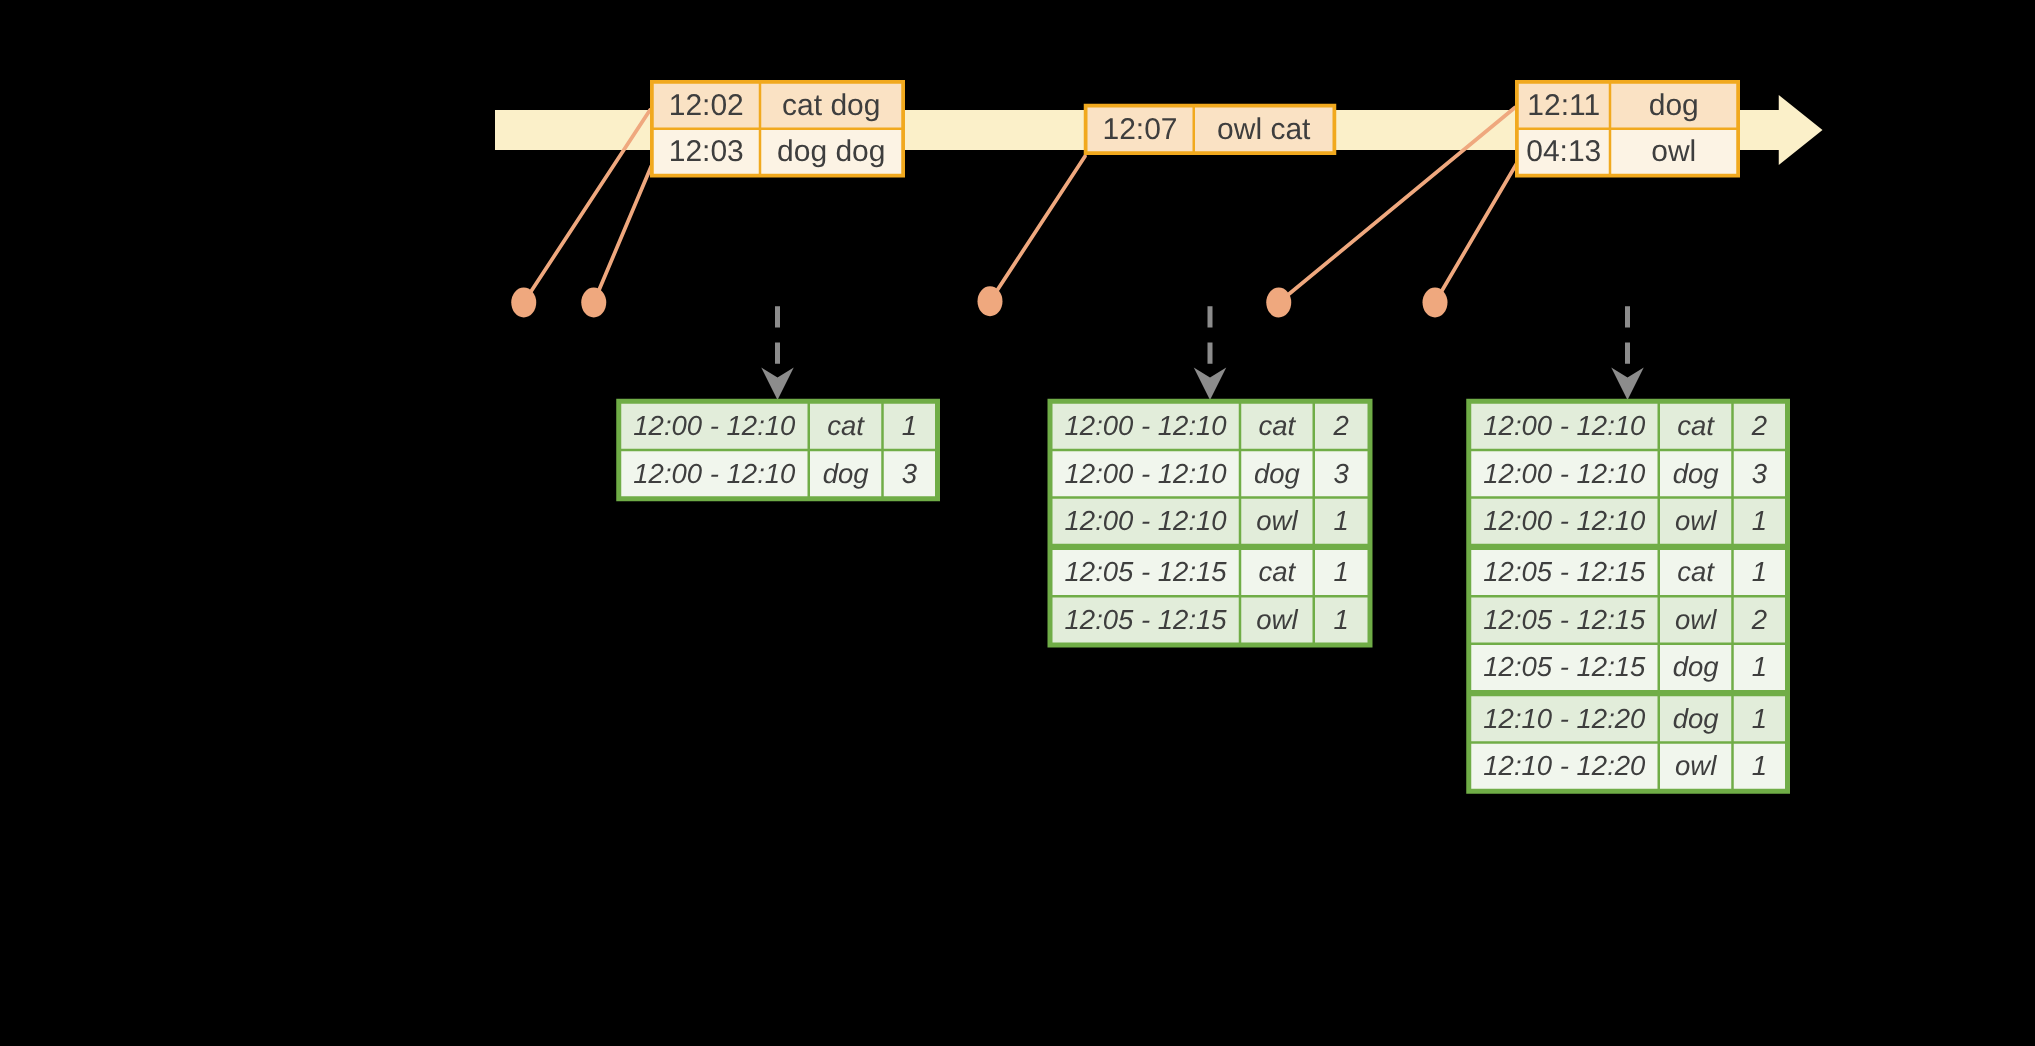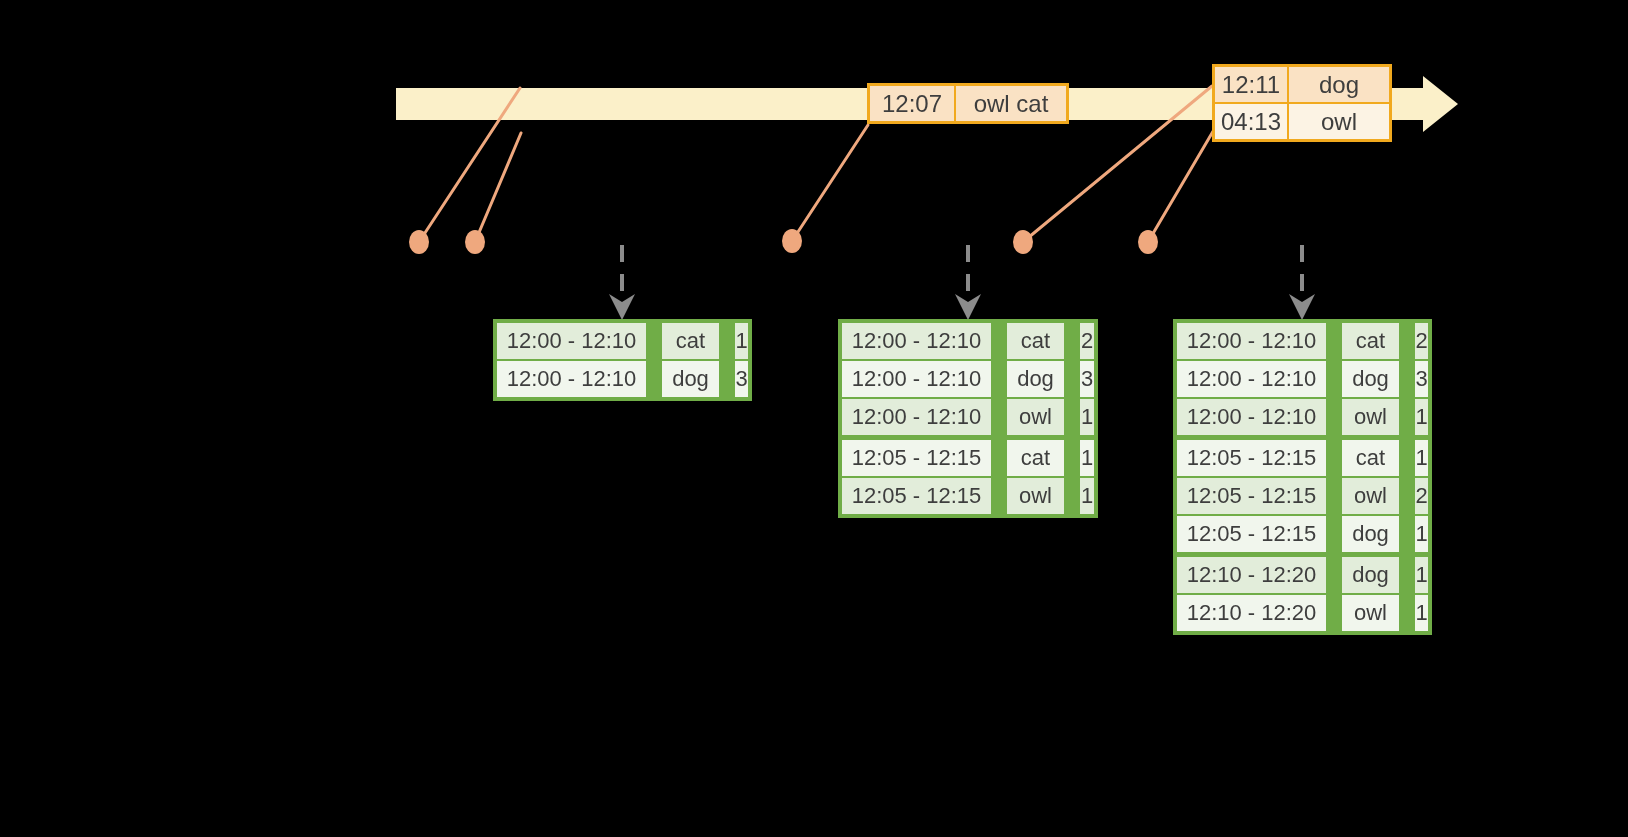--- a/index.html
+++ b/index.html
@@ -74,21 +74,22 @@
     display:flex;
     flex-direction:column;
     gap:2px;
     padding:4px;
     background:var(--result-table-border);
     box-sizing:border-box;
   }
   .gtable .row{
     display:grid;
     grid-template-columns:149px 57px 1fr;
-    gap:16px;
+    gap:2px;
+    font-style:italic;
   }
   .gtable .row.group-sep{margin-top:3px;}
   .gtable .cell{
     height:36px;
     display:flex;
     align-items:center;
     justify-content:center;
     font-size:22px;
     color:var(--text);
     white-space:nowrap;
@@ -119,20 +120,30 @@
     <ellipse class="dot" cx="1148" cy="242" rx="10" ry="12"></ellipse>
 
     <line class="trigger-line" x1="622" y1="245" x2="622" y2="297"></line>
     <polygon class="trigger-head" points="609,294 622,302 635,294 622,320"></polygon>
     <line class="trigger-line" x1="968" y1="245" x2="968" y2="297"></line>
     <polygon class="trigger-head" points="955,294 968,302 981,294 968,320"></polygon>
     <line class="trigger-line" x1="1302" y1="245" x2="1302" y2="297"></line>
     <polygon class="trigger-head" points="1289,294 1302,302 1315,294 1302,320"></polygon>
   </svg>
 
+  <div class="etable" id="etable-0" style="left:520px;top:64px;width:204px;">
+      <div class="row">
+        <div class="cell">12:02</div>
+        <div class="cell">cat dog</div>
+      </div>
+      <div class="row">
+        <div class="cell">12:03</div>
+        <div class="cell">dog dog</div>
+      </div>
+    </div>
   <div class="etable" id="etable-1" style="left:867px;top:83px;width:202px;">
       <div class="row">
         <div class="cell">12:07</div>
         <div class="cell">owl cat</div>
       </div>
     </div>
   <div class="etable narrow" id="etable-2" style="left:1212px;top:64px;width:180px;text-align:center;">
       <div class="row">
         <div class="cell">12:11</div>
         <div class="cell">dog</div>

